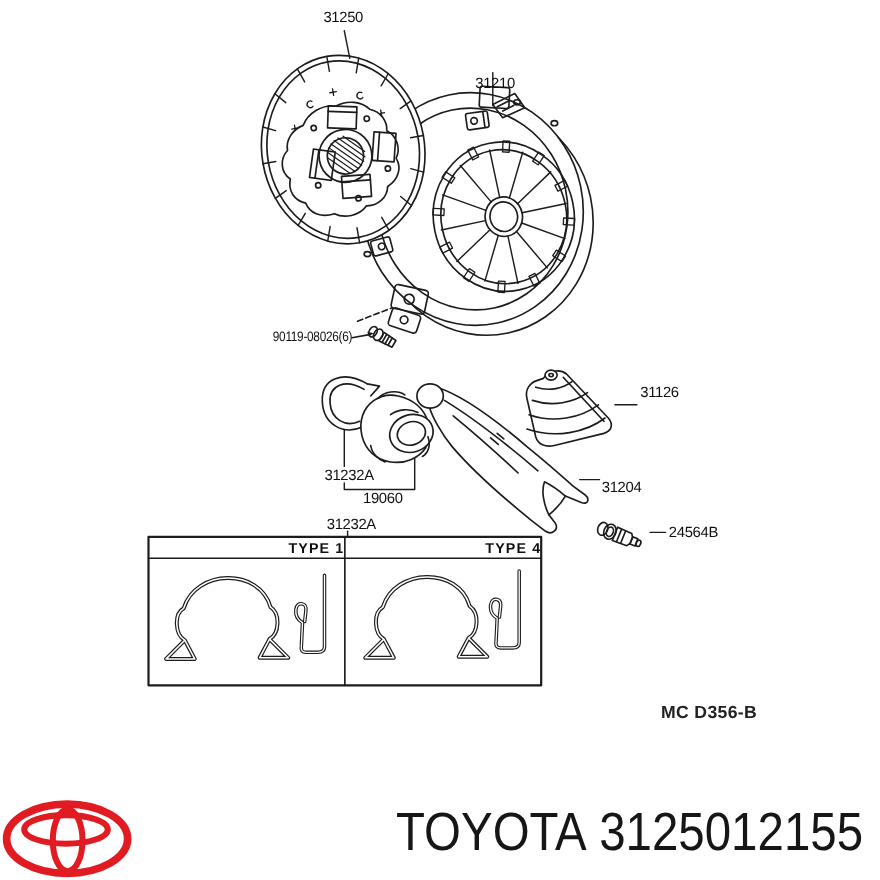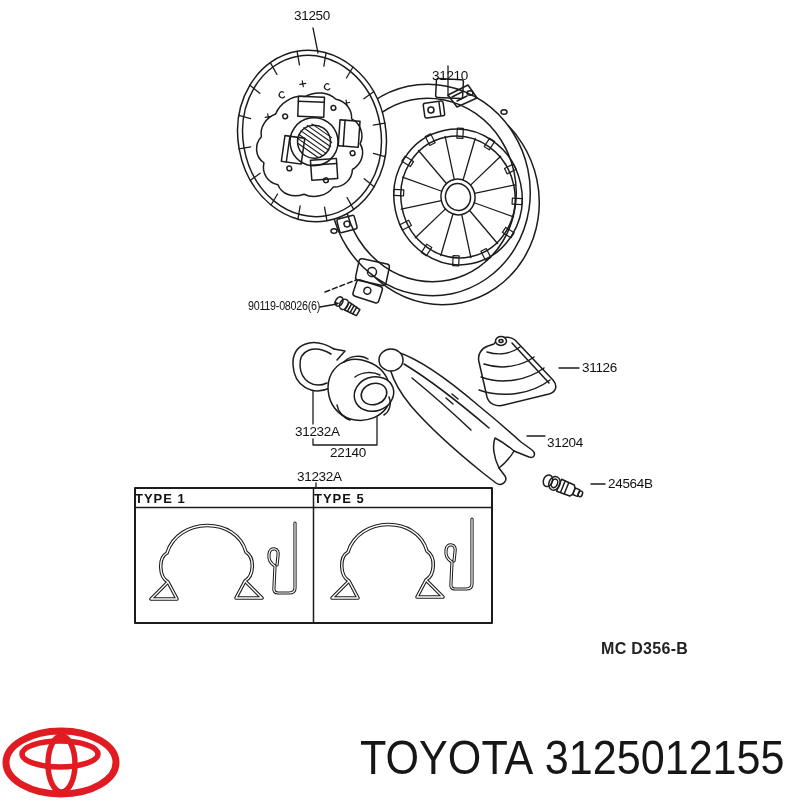--- a/index.html
+++ b/index.html
@@ -1,21 +1,21 @@
 <!DOCTYPE html>
 <html><head>
 <meta charset="utf-8">
 <style>
   html,body{margin:0;padding:0;background:#fff;}
   .stage{position:relative;width:800px;height:800px;background:#fff;overflow:hidden;
          font-family:"Liberation Sans", sans-serif;color:#111;}
   .art{position:absolute;left:0;top:0;width:800px;height:800px;}
   .lbl{position:absolute;font-size:13.5px;letter-spacing:-0.3px;color:#111;white-space:nowrap;line-height:1;}
   .lbl-cond{font-size:12.5px;transform:scaleX(.86);transform-origin:left top;}
-  .type-hdr{position:absolute;font-size:13px;font-weight:bold;letter-spacing:1px;text-align:left;line-height:1;color:#111;}
+  .type-hdr{position:absolute;font-size:13px;font-weight:bold;letter-spacing:1px;text-align:right;line-height:1;color:#111;}
   .code{position:absolute;font-size:16px;font-weight:bold;letter-spacing:.3px;color:#222;line-height:1;}
   .footer-text{position:absolute;left:360px;top:733px;font-size:49px;color:#161616;line-height:1;
                white-space:nowrap;transform:scaleX(.88);transform-origin:left top;}
   .footer-text .brand{margin-right:13px;}
   .logo{position:absolute;left:2px;top:727px;width:119px;height:71px;}
 </style>
 </head>
 <body>
 
 <div class="stage">
@@ -242,28 +242,28 @@
       <path stroke="#fff" stroke-width="1.2" d="M472 519 L472 584 Q472 589 466 589 L455 589 Q450 589 451 583 L452 562
         Q445 558 446 550 Q447 544 452 545 Q456 546 455 552 L454 561"></path>
     </g>
     <use href="#clip-pin" transform="translate(-177 4)"></use>
   </svg>
 
   <div class="lbl" style="left:294px;top:9px">31250</div>
   <div class="lbl" style="left:432px;top:69px">31210</div>
   <div class="lbl lbl-cond" style="left:248px;top:300px">90119-08026(6)</div>
   <div class="lbl" style="left:295px;top:425px">31232A</div>
-  <div class="lbl" style="left:330px;top:446px">22140</div>
-  <div class="lbl" style="left:582px;top:361px">31126</div>
+  <div class="lbl" style="left:330px;top:446px">19060</div>
+  <div class="lbl" style="left:582px;top:350px">31126</div>
   <div class="lbl" style="left:547px;top:436px">31204</div>
   <div class="lbl" style="left:608px;top:477px">24564B</div>
   <div class="lbl" style="left:297px;top:470px">31232A</div>
 
   <div class="type-hdr" style="left:135px;top:492px;width:178px">TYPE 1</div>
-  <div class="type-hdr" style="left:314px;top:492px;width:178px">TYPE 5</div>
+  <div class="type-hdr" style="left:314px;top:492px;width:178px">TYPE 4</div>
 
   <div class="code" style="left:601px;top:641px">MC D356-B</div>
 
   <svg class="logo" viewBox="0 0 119 71" fill="none" stroke="#e11b22">
     <ellipse cx="59" cy="35.5" rx="55" ry="31.5" stroke-width="7"></ellipse>
     <ellipse cx="58" cy="27" rx="38" ry="13" stroke-width="5.5"></ellipse>
     <ellipse cx="59.5" cy="37" rx="13.5" ry="28" stroke-width="5.5"></ellipse>
   </svg>
 
   <div class="footer-text">

